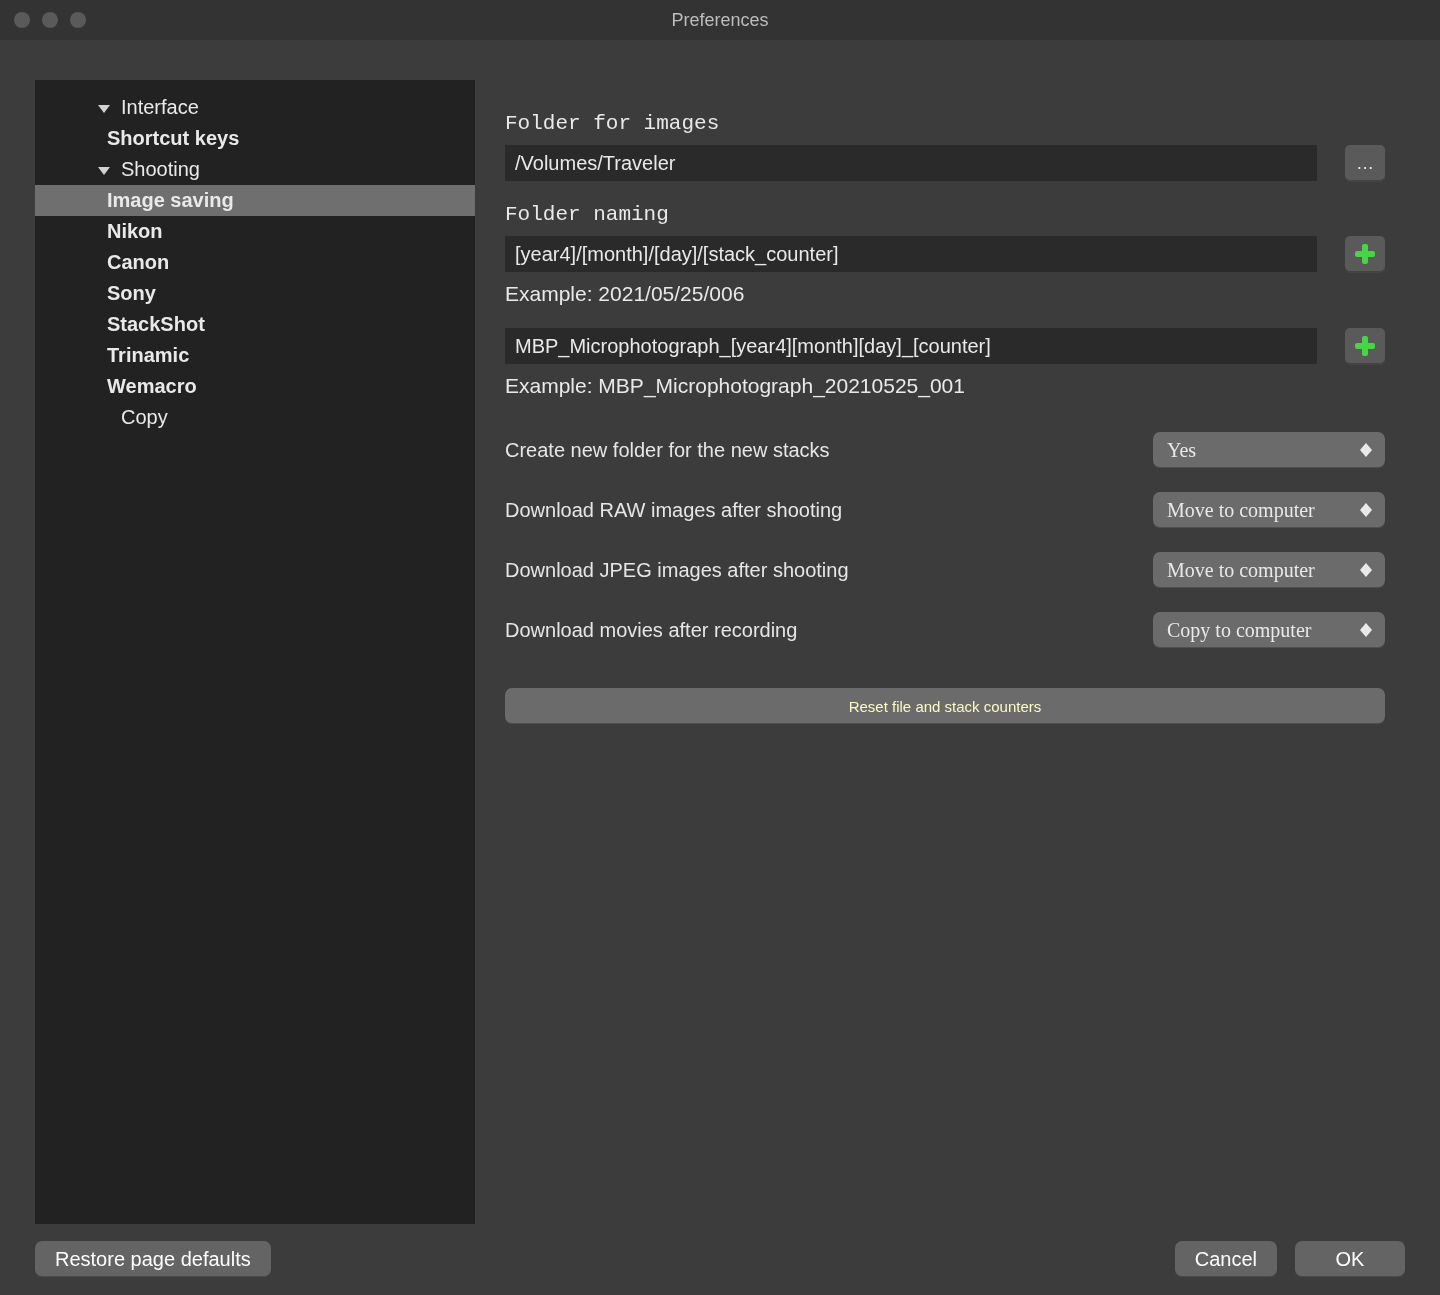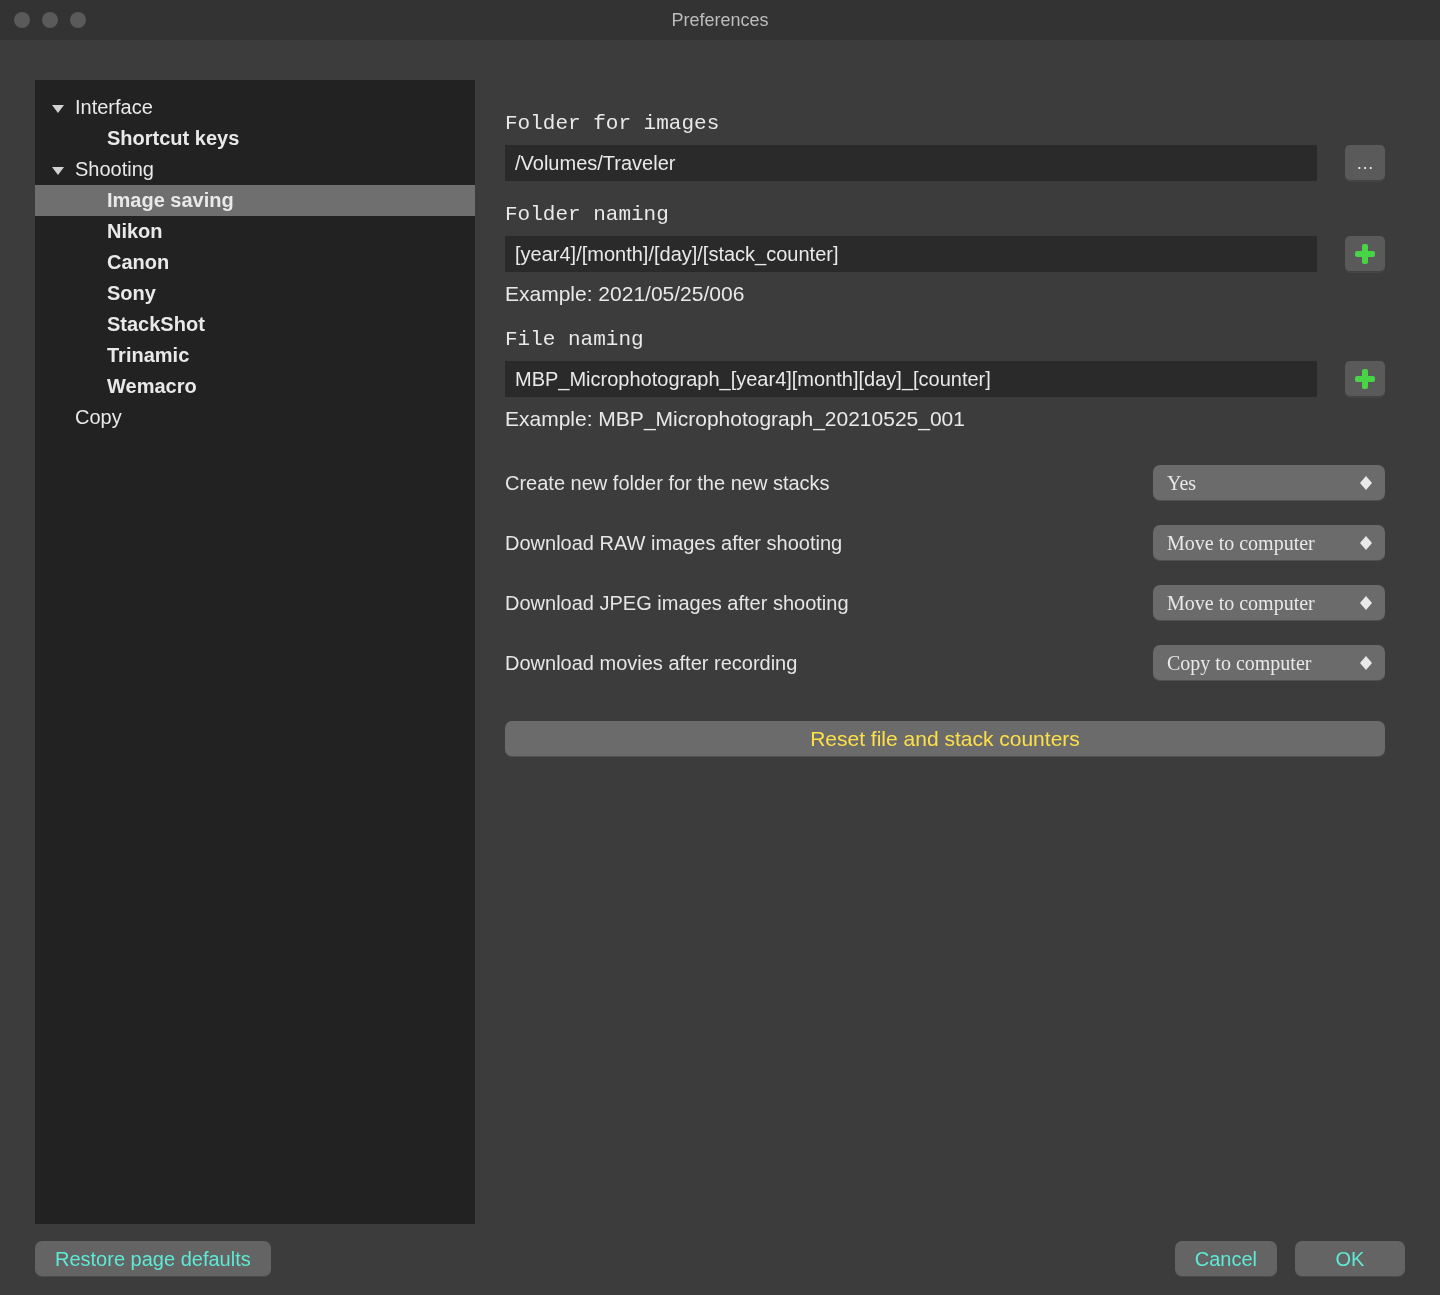--- a/index.html
+++ b/index.html
@@ -10,21 +10,21 @@
 .traffic-lights { margin-left:14px; display:flex; gap:12px; }
 .light { width:16px; height:16px; border-radius:50%; background:#5a5a5a; }
 .title { position:absolute; left:0; right:0; text-align:center; font-size:18px; color:#bcbcbc; pointer-events:none; }
 
 
 .content { position:relative; height:1255px; background:#3c3c3c; }
 
 
 .sidebar { position:absolute; left:35px; top:40px; width:440px; height:1144px; background:#222; }
 .tree { padding-top:12px; }
-.tree-row { display:flex; align-items:center; height:31px; font-size:20px; color:#e9e9e9; cursor:default; }
+.tree-row { display:flex; align-items:center; height:31px; font-size:20px; color:#e9e9e9; cursor:default;padding-left:46px; }
 .tree-row.selected { background:#6f6f6f; }
 .chev { width:18px; margin-left:14px; margin-right:8px; display:inline-block; text-align:center; color:#d2d2d2; font-size:15px; }
 .tree-row.level1 .label { padding-left:0; }
 .tree-row.level2 { padding-left:72px;font-weight:bold; }
 
 
 .panel { position:absolute; left:505px; top:40px; width:880px; }
 .field-label { font-size:21px; color:#e9e9e9; margin-top:0; margin-bottom:10px;font-family:Liberation Mono, monospace; }
 .row { display:flex; align-items:center; gap:28px; }
 .text-input { flex:1; height:36px; background:#2a2a2a; border:none; color:#e9e9e9; font-size:20px; padding:0 10px; font-family:inherit; }
@@ -32,25 +32,25 @@
 .plus-icon { width:24px; height:24px; }
 .example { margin-top:10px; font-size:21px; color:#e9e9e9; }
 .sect { margin-bottom:22px; }
 .sect.first { margin-top:32px; }
 
 .option-row { display:flex; align-items:center; justify-content:space-between; height:60px; }
 .select-box { width:232px; height:36px; background:#6b6b6b; border-radius:7px; display:flex; align-items:center; padding:0 10px 0 14px; color:#e9e9e9; justify-content:space-between; box-shadow:inset 0 -1px 0 rgba(0,0,0,.25);font-family:Liberation Serif, serif; }
 .stepper-icon { width:18px; height:20px; display:flex; flex-direction:column; justify-content:center; align-items:center; }
 .stepper-icon svg { display:block; }
 
-.wide-btn { width:100%; height:36px; background:#6b6b6b; border-radius:7px; display:flex; align-items:center; justify-content:center; font-size:21px; color:#fde047; margin-top:28px; box-shadow:inset 0 -1px 0 rgba(0,0,0,.25); }
+.wide-btn { width:100%; height:36px; background:#6b6b6b; border-radius:7px; display:flex; align-items:center; justify-content:center; font-size:15px; color:#fef9c3; margin-top:28px; box-shadow:inset 0 -1px 0 rgba(0,0,0,.25); }
 
 
 .footer { position:absolute; left:35px; right:35px; bottom:18px; display:flex; justify-content:space-between; align-items:center; }
-.btn { height:36px; background:#646464; border-radius:7px; display:inline-flex; align-items:center; padding:0 20px; font-size:20px; color:#5eead4; box-shadow:inset 0 -1px 0 rgba(0,0,0,.25); }
+.btn { height:36px; background:#646464; border-radius:7px; display:inline-flex; align-items:center; padding:0 20px; font-size:20px; color:#ffffff; box-shadow:inset 0 -1px 0 rgba(0,0,0,.25); }
 .btn-group { display:flex; gap:18px; }
 .btn.ok { width:110px; justify-content:center; padding:0; }
 </style>
 </head>
 <body>
 
 <div class="titlebar">
   <div class="traffic-lights">
     <div class="light"></div>
     <div class="light"></div>
@@ -130,21 +130,20 @@
           <svg class="plus-icon" viewBox="0 0 24 24">
             <rect x="9" y="2" width="6" height="20" rx="2" fill="#49d448"></rect>
             <rect x="2" y="9" width="20" height="6" rx="2" fill="#49d448"></rect>
           </svg>
         </div>
       </div>
       <div class="example">Example: 2021/05/25/006</div>
     </div>
 
     <div class="sect">
-      <div class="field-label">File naming</div>
       <div class="row">
         <input class="text-input" type="text" value="MBP_Microphotograph_[year4][month][day]_[counter]" style="">
         <div class="btn-square">
           <svg class="plus-icon" viewBox="0 0 24 24">
             <rect x="9" y="2" width="6" height="20" rx="2" fill="#49d448"></rect>
             <rect x="2" y="9" width="20" height="6" rx="2" fill="#49d448"></rect>
           </svg>
         </div>
       </div>
       <div class="example">Example: MBP_Microphotograph_20210525_001</div>

